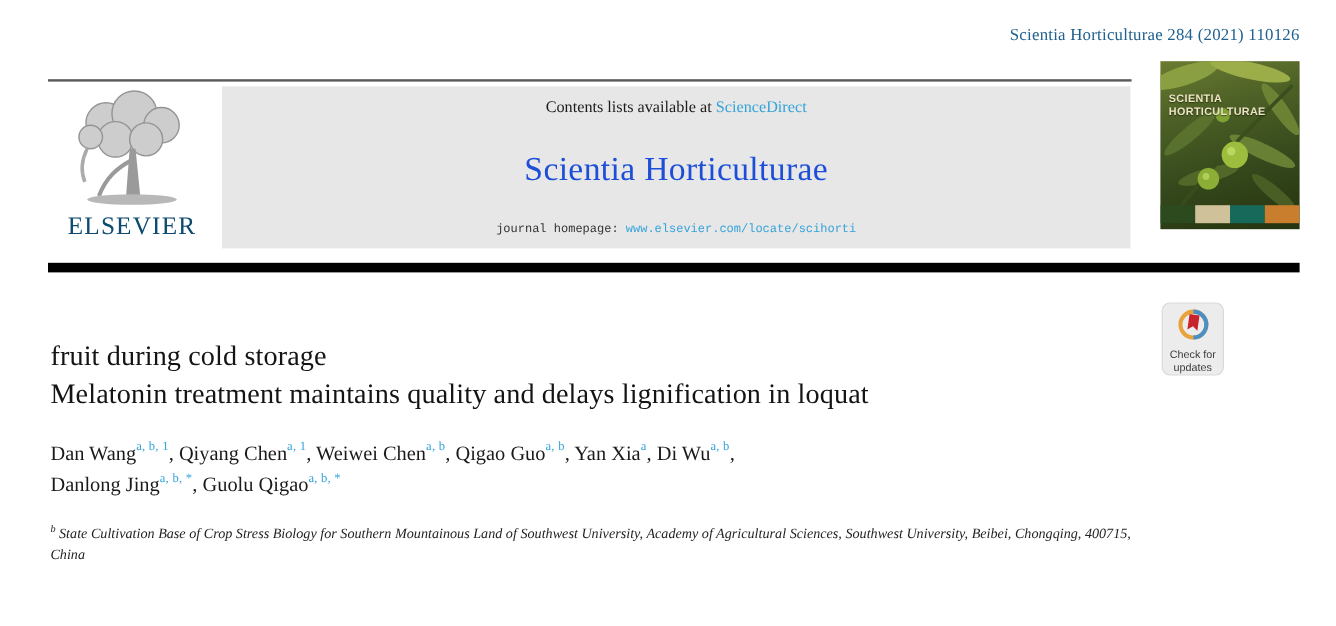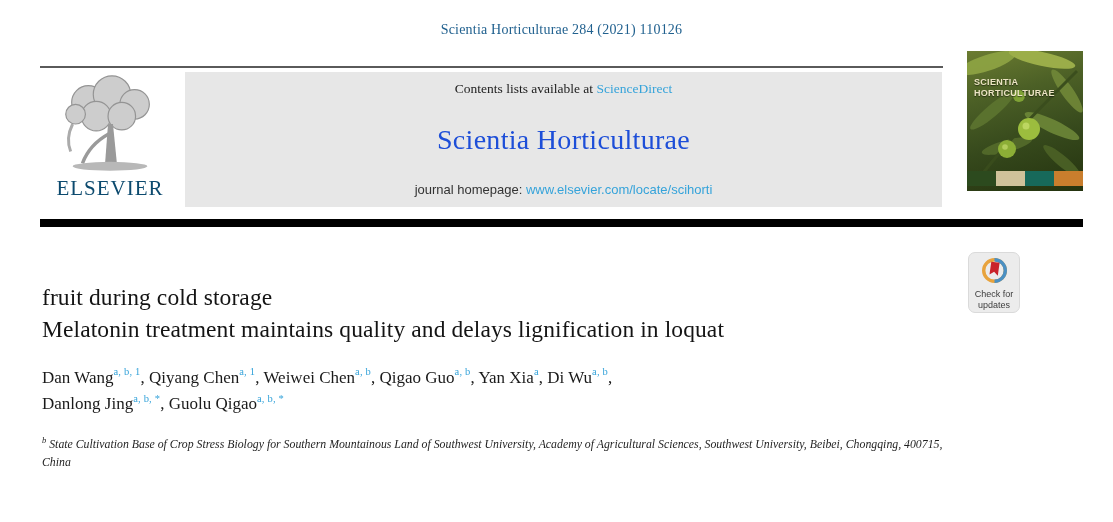--- a/index.html
+++ b/index.html
@@ -5,21 +5,21 @@
   * { margin:0; padding:0; box-sizing:border-box; }
   html,body { background:#ffffff; }
   .page {
     position:relative; width:1113px; height:522px; background:#ffffff;
     font-family:"Liberation Serif", serif; overflow:hidden;
   }
 
   
   .citation {
     position:absolute; left:40px; top:22px; width:1043px;
-    text-align:center; font-size:14px; color:#21618f; letter-spacing:0.2px;
+    text-align:right; font-size:14px; color:#21618f; letter-spacing:0.2px;
   }
 
   
   .topline {
     position:absolute; left:40px; top:66px; width:903px; height:0;
     border-top:2px solid #5a5a5a;
   }
 
   
   .logo-block { position:absolute; left:44px; top:72px; width:132px; height:135px; text-align:center; }
@@ -31,21 +31,21 @@
 
   
   .header-box {
     position:absolute; left:185px; top:72px; width:757px; height:135px;
     background:#e7e7e7; display:flex; flex-direction:column;
     justify-content:space-between; align-items:center; padding:9px 0 10px 0;
   }
   .contents-line { font-size:13.5px; color:#1c1c1c;text-align:center; }
   .link-blue { color:#35a3da; text-decoration:none; cursor:pointer; }
   .journal-title { font-size:28px; color:#1d4ed8; letter-spacing:0.3px; }
-  .homepage-line { font-family:Liberation Sans, sans-serif; font-size:13px; color:#333333; }
+  .homepage-line { font-family:Liberation Mono, monospace; font-size:10px; color:#333333; }
 
   
   .cover {
     position:absolute; left:967px; top:51px; width:116px; height:140px;
     background:linear-gradient(165deg,#6b7c31 0%, #4c6026 30%, #36491c 62%, #24330f 100%);
     overflow:hidden; cursor:pointer;
   }
   .cover svg { position:absolute; left:0; top:0; }
   .cover-title {
     position:absolute; left:7px; top:26px; z-index:3;

